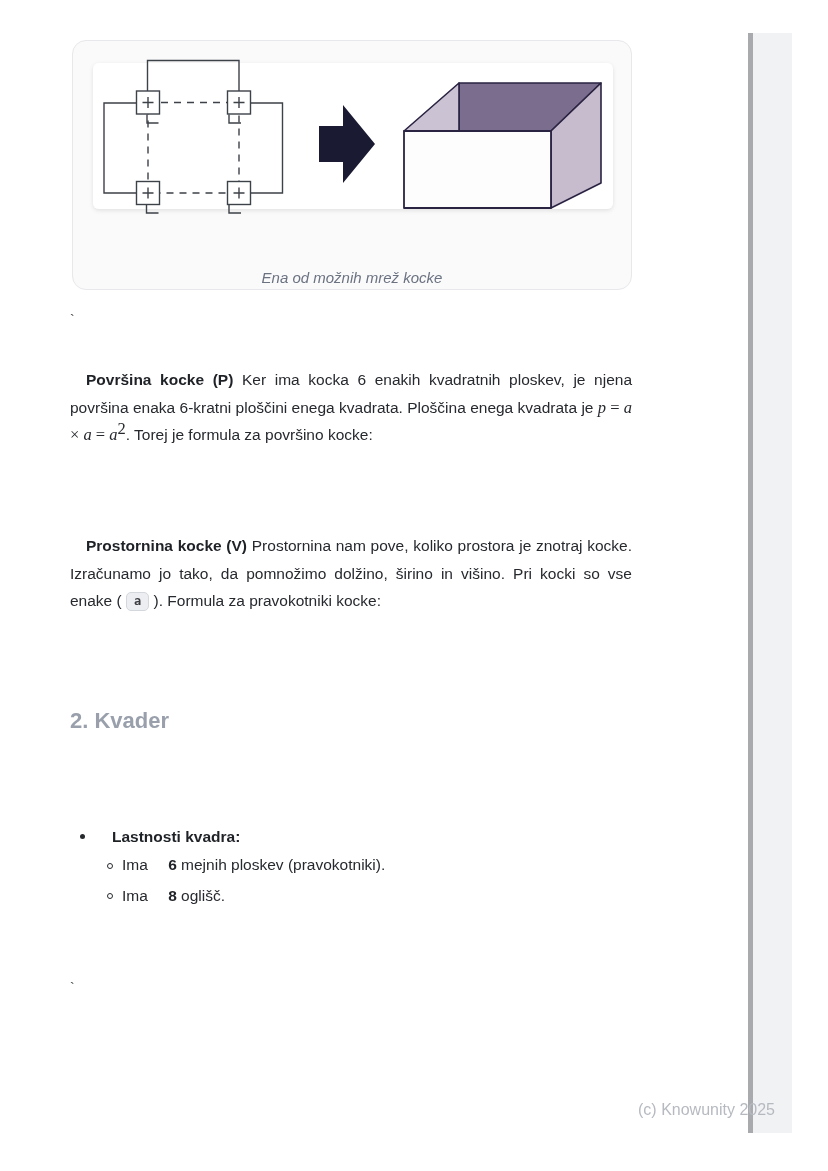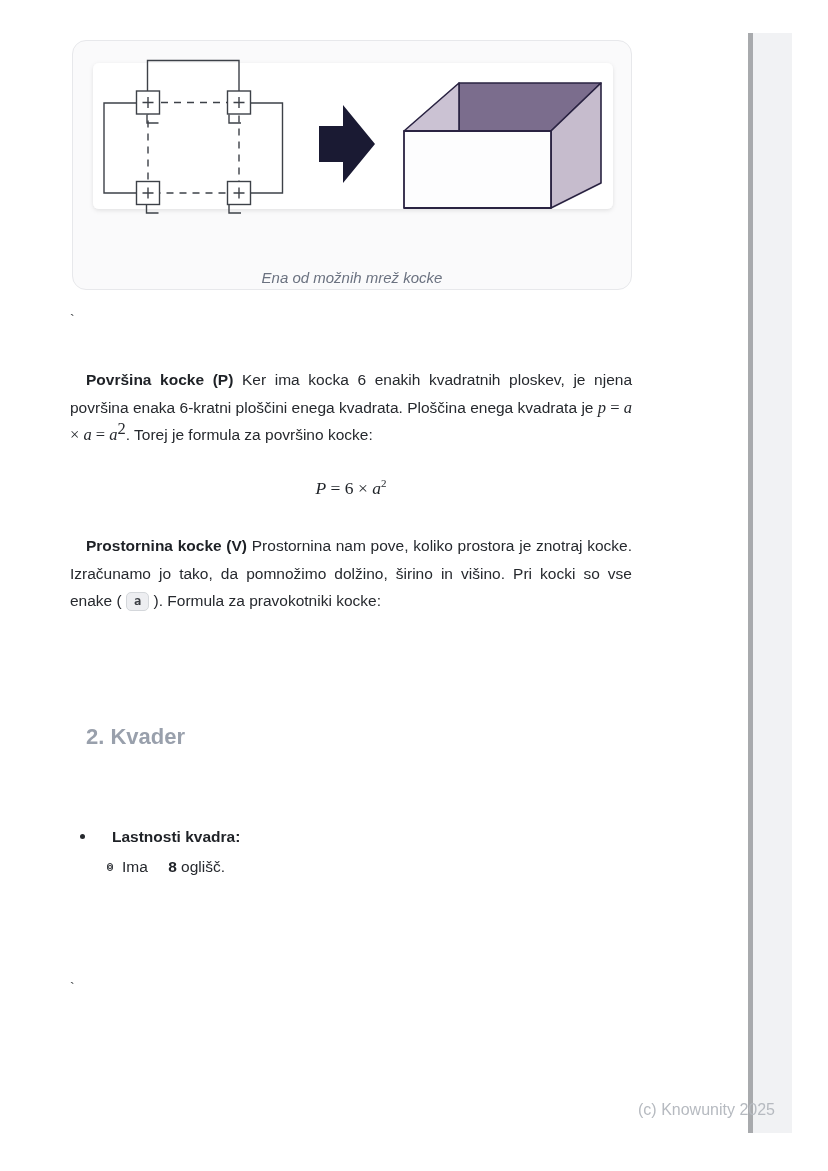--- a/index.html
+++ b/index.html
@@ -17,21 +17,21 @@
   .para{font-size:15.5px;line-height:27.5px;text-align:justify;color:#26292e;margin:0;}
   .para .serif{font-size:16.5px;}
   .b{font-weight:700;color:#1e2126;margin-left:16px;}
   .i{font-style:italic;}
   .serif{font-family:"Liberation Serif","DejaVu Serif",serif;}
   sup{font-size:11px;line-height:0;}
   .formula{text-align:center;font-size:17.5px;line-height:24px;color:#1f2328;margin:0;}
   .chip{display:inline-block;font-family:"DejaVu Sans Mono","Liberation Mono",monospace;
     font-size:12px;font-weight:700;color:#3a3d42;background:#edeef1;border:1px solid #d4d7db;
     border-radius:5px;padding:1px 7px 2px;line-height:14px;vertical-align:1px;}
-  .heading2{font-size:22px;font-weight:700;color:#99a0ac;margin:16px;line-height:28px;}
+  .heading2{font-size:22px;font-weight:700;color:#99a0ac;margin:0;line-height:28px;}
   .tick{position:absolute;left:70px;font-size:14px;color:#3c4043;}
 
   
   ul.props{list-style:none;margin:0;padding:0;font-size:15.5px;line-height:27px;}
   ul.props li{position:relative;text-align:justify;}
   li.li-main{padding-left:26px;margin-bottom:2px;}
   li.li-sub{padding-left:52px;margin-bottom:4px;line-height:26.5px;}
   .marker{position:absolute;top:11px;width:5px;height:5px;border-radius:50%;}
   li.li-main>.marker{left:10px;background:#26292e;}
   li.li-sub>.marker{left:37px;background:transparent;border:1.4px solid #26292e;width:4px;height:4px;top:10.5px;}
@@ -98,35 +98,35 @@
       </g>
     </svg>
     <figcaption class="figure-caption">Ena od možnih mrež kocke</figcaption>
   </figure>
 
   <div class="tick" style="top:312px">`</div>
   <div class="tick" style="top:980px">`</div>
 
   <p class="block para" style="top:366px"><span class="b">Površina kocke (P) </span><span>Ker ima kocka 6 enakih kvadratnih ploskev, je njena površina enaka 6-kratni ploščini enega kvadrata. Ploščina enega kvadrata je </span><span class="i serif">p</span><span class="serif"> = </span><span class="i serif">a</span><span class="serif"> × </span><span class="i serif">a</span><span class="serif"> = </span><span class="i serif">a</span><sup class="serif">2</sup><span>. Torej je formula za površino kocke:</span></p>
 
-  <div class="block formula" style="top:476px"><span class="i serif">P</span><span class="serif"> = 6 × </span><span class="i serif">a</span><sup class="serif">2</sup></div>
 
   <p class="block para" style="top:532px"><span class="b">Prostornina kocke (V) </span><span>Prostornina nam pove, koliko prostora je znotraj kocke. Izračunamo jo tako, da pomnožimo dolžino, širino in višino. Pri kocki so vse enake ( </span><code class="chip">a</code><span> ). Formula za pravokotniki kocke:</span></p>
 
 
   <h2 class="block heading2" style="top:707px">2. Kvader</h2>
 
 
   <ul class="block props" style="top:823px">
     <li class="li-main">
       <span class="marker"></span>
       <span><span class="b">Lastnosti kvadra:</span></span>
     </li>
     <li class="li-sub">
       <span class="marker"></span>
+      <span><span>Ima </span><span class="b">6</span><span> mejnih ploskev (pravokotniki).</span></span>
     </li>
     <li class="li-sub">
       <span class="marker"></span>
       <span><span>Ima </span><span class="b">8</span><span> oglišč.</span></span>
     </li>
   </ul>
 
   <div class="footer">(c) Knowunity 2025</div>
 
   <div class="scroll-strip">

